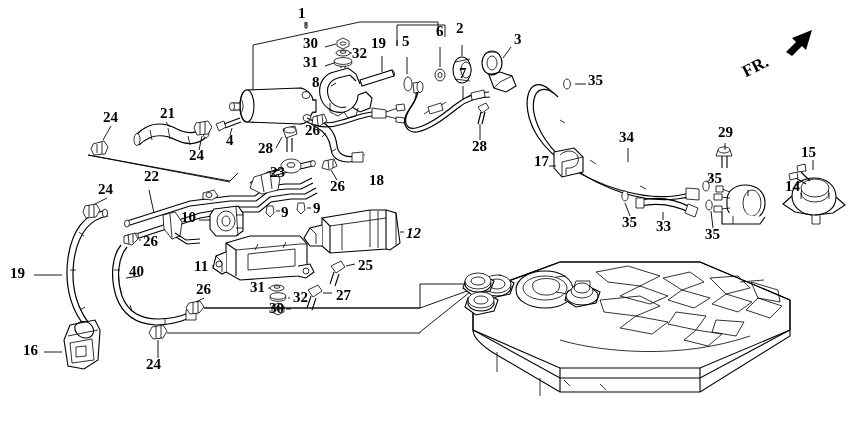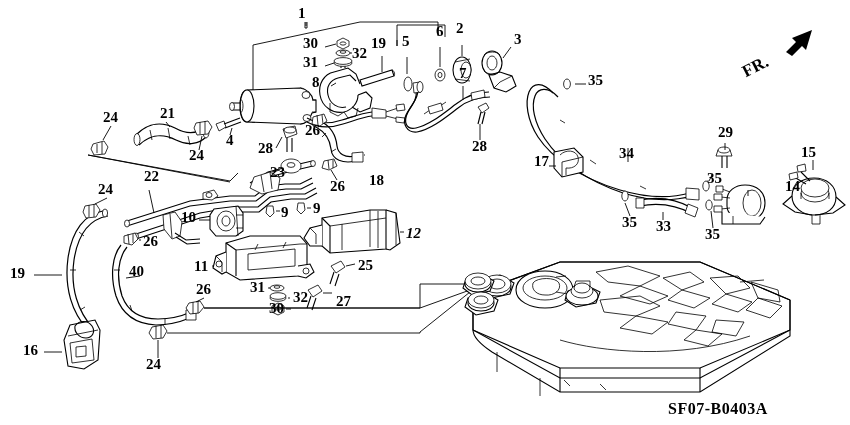--- a/index.html
+++ b/index.html
@@ -532,21 +532,21 @@
     <span class="callout" style="left:402px;  top:34px;">5</span>
     <span class="callout" style="left:436px;  top:24px;">6</span>
     <span class="callout" style="left:459px;  top:66px;">7</span>
     <span class="callout" style="left:312px;  top:75px;">8</span>
     <span class="callout" style="left:371px;  top:36px;">19</span>
     <span class="callout" style="left:303px; top:36px;">30</span>
     <span class="callout" style="left:352px; top:46px;">32</span>
     <span class="callout" style="left:303px; top:55px;">31</span>
 
     <span class="callout" style="left:588px; top:73px;">35</span>
-    <span class="callout" style="left:619px; top:146px;font-family:Liberation Serif, serif;">34</span>
+    <span class="callout" style="left:619px; top:130px;font-family:Liberation Serif, serif;">34</span>
     <span class="callout" style="left:718px; top:125px;">29</span>
     <span class="callout" style="left:801px; top:145px;">15</span>
     <span class="callout" style="left:534px; top:154px;">17</span>
     <span class="callout" style="left:741px; top:179px;margin-left:44px;">14</span>
     <span class="callout" style="left:707px; top:171px;">35</span>
     <span class="callout" style="left:622px; top:215px;">35</span>
     <span class="callout" style="left:656px; top:219px;">33</span>
     <span class="callout" style="left:705px; top:227px;">35</span>
 
     <span class="callout" style="left:103px; top:110px;">24</span>
@@ -565,26 +565,25 @@
     <span class="callout" style="left:181px; top:210px;">10</span>
     <span class="callout" style="left:281px; top:205px;">9</span>
     <span class="callout" style="left:313px; top:201px;">9</span>
     <span class="callout" style="left:406px; top:226px;font-style:italic;">12</span>
     <span class="callout" style="left:194px; top:259px;">11</span>
     <span class="callout" style="left:196px; top:282px;">26</span>
     <span class="callout" style="left:250px; top:280px;">31</span>
     <span class="callout" style="left:293px; top:290px;">32</span>
     <span class="callout" style="left:269px; top:301px;">30</span>
     <span class="callout" style="left:358px; top:258px;">25</span>
-    <span class="callout" style="left:336px; top:294px;">27</span>
+    <span class="callout" style="left:336px; top:288px;">27</span>
 
     <span class="callout" style="left:10px;  top:266px;">19</span>
     <span class="callout" style="left:129px; top:264px;">40</span>
     <span class="callout" style="left:143px; top:234px;">26</span>
     <span class="callout" style="left:23px;  top:343px;">16</span>
     <span class="callout" style="left:146px; top:357px;">24</span>
   </div>
 
   <span class="fr-label" style="left:748px; top:62px;">FR.</span>
 
-  <span class="partcode" style="left:668px; top:400px;">SF07-B0403A</span>
 
 </div>
 
 </body></html>

